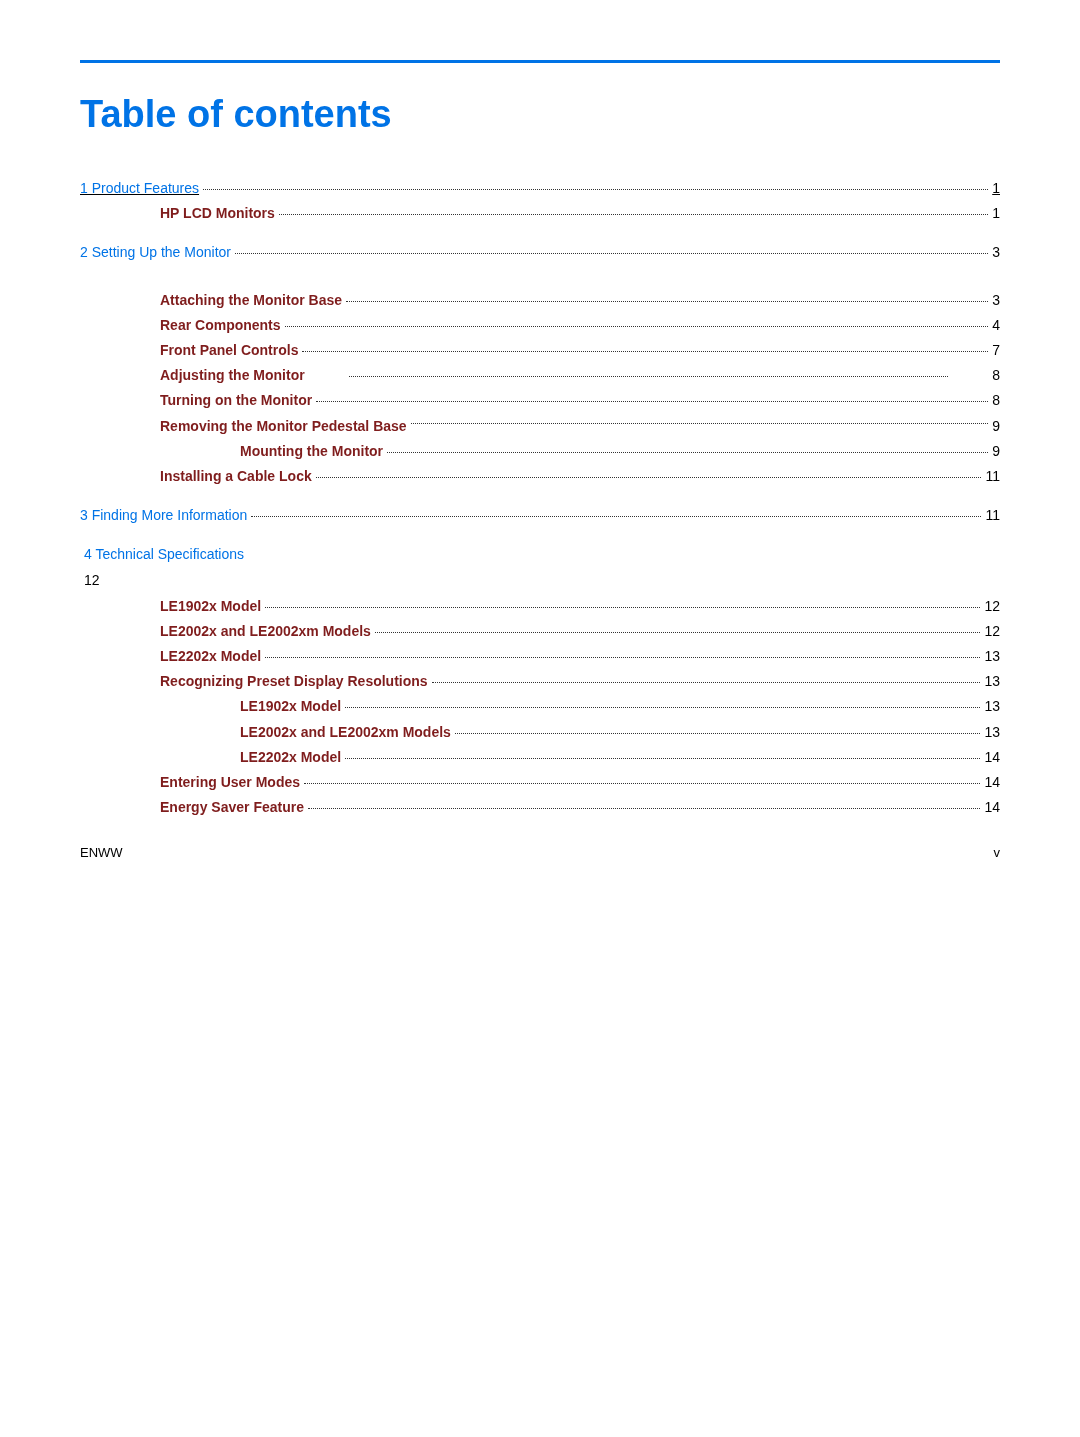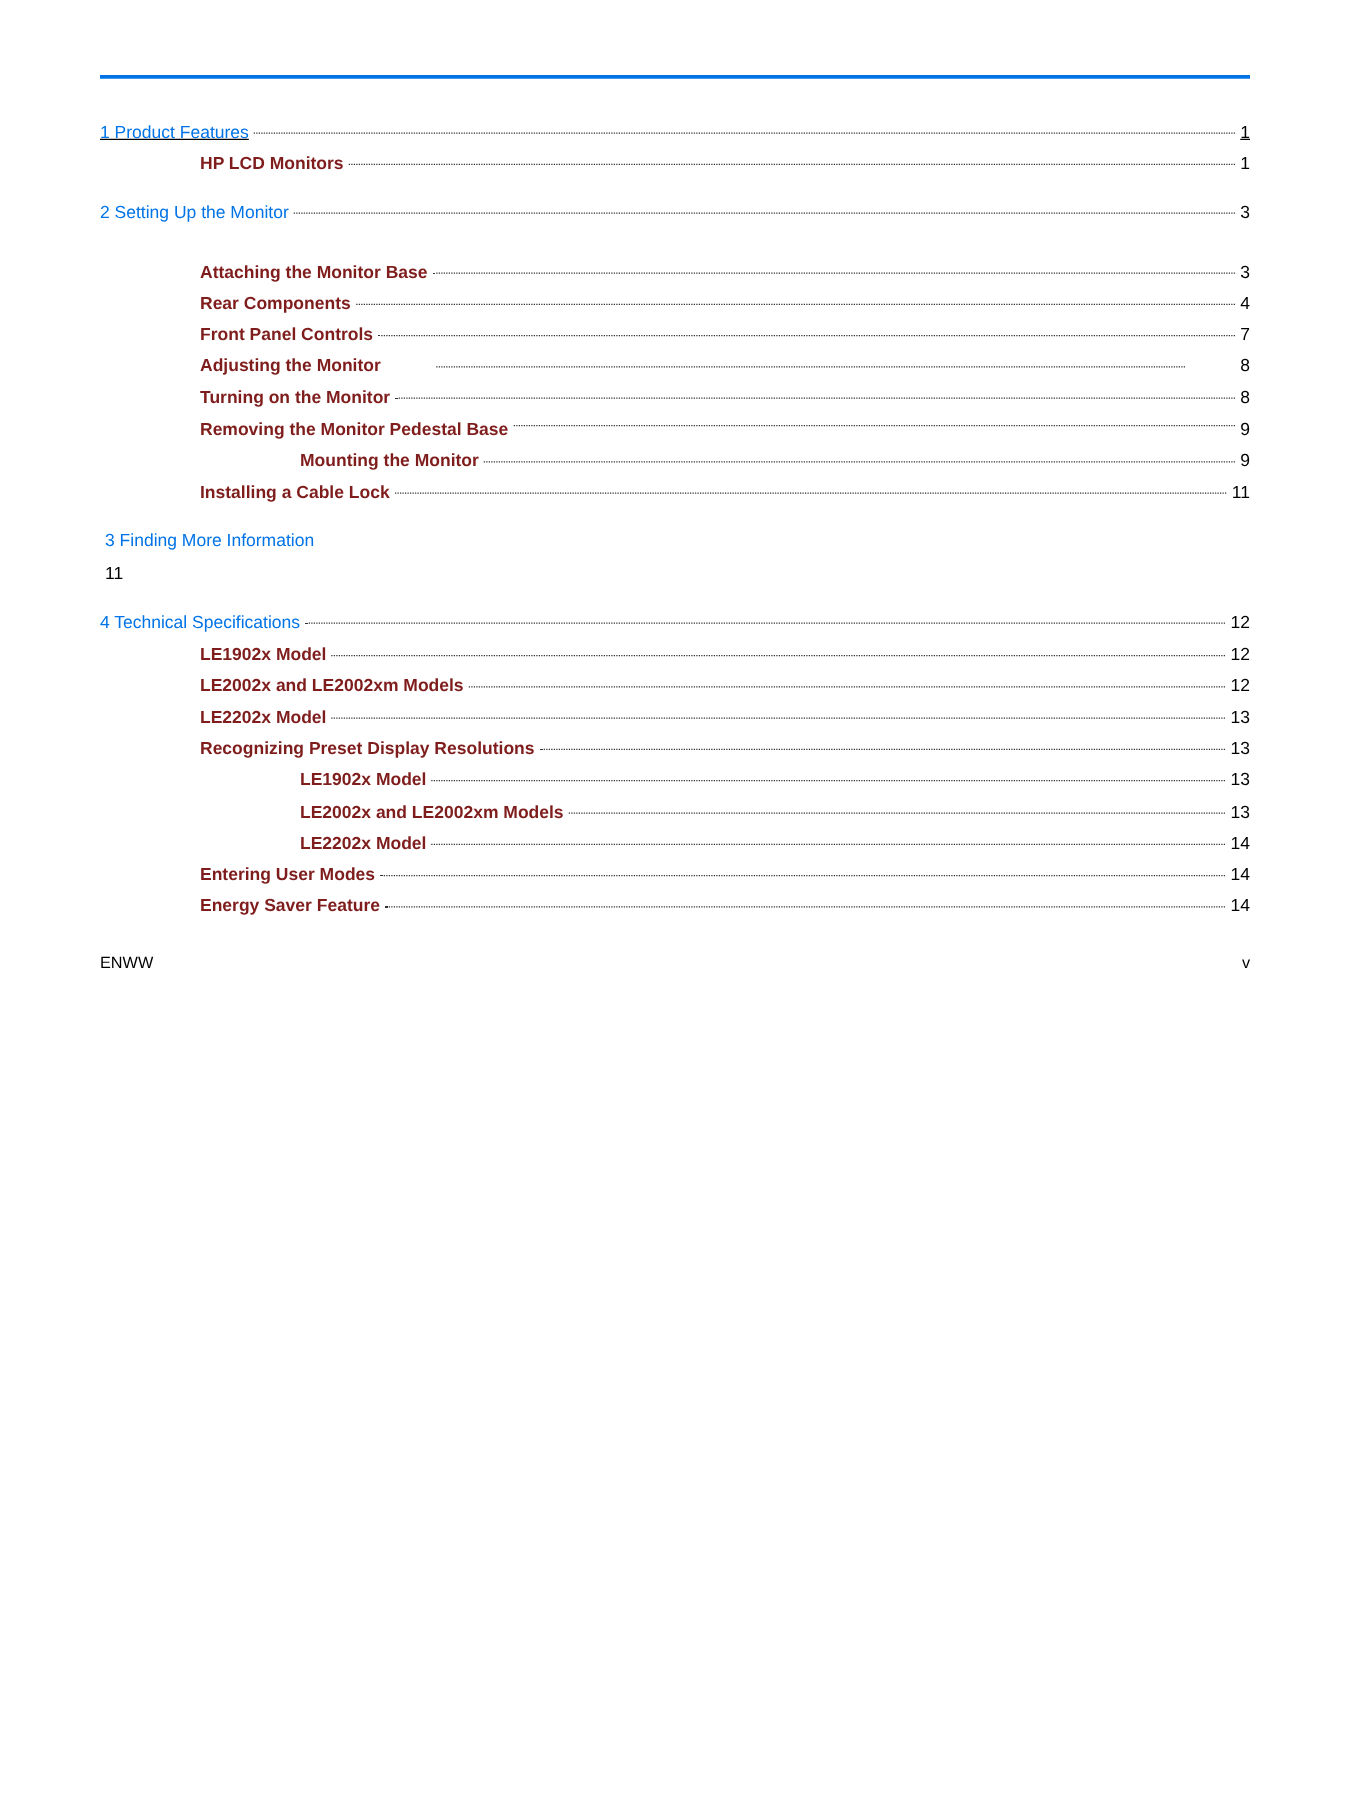--- a/index.html
+++ b/index.html
@@ -86,20 +86,21 @@
       justify-content: space-between;
       font-size: 13px;
       color: #000;
     }
   </style>
 </head>
 <body>
 
 <div class="page">
   <div class="top-rule"></div>
+  <h1 class="page-title">Table of contents</h1>
 
   <div class="toc-container">
 
   <div class="toc-entry" style="padding-left: 0px; text-decoration: underline;">
         <span class="toc-label blue">1  Product Features</span>
         <span class="toc-dots"></span>
         <span class="toc-page">1</span>
       </div>
       <div class="toc-entry" style="padding-left: 80px;">
         <span class="toc-label black">HP LCD Monitors</span>
@@ -146,27 +147,27 @@
         <span class="toc-label black">Mounting the Monitor</span>
         <span class="toc-dots"></span>
         <span class="toc-page">9</span>
       </div>
       <div class="toc-entry" style="padding-left: 80px;">
         <span class="toc-label black">Installing a Cable Lock</span>
         <span class="toc-dots"></span>
         <span class="toc-page">11</span>
       </div>
       <div class="spacer"></div>
+      <div class="toc-entry" style="padding-left: 0px;">
+        <span class="toc-label blue">3  Finding More Information</span>
+        <span class="toc-dots"></span>
+        <span class="toc-page">11</span>
+      </div>
+      <div class="spacer"></div>
       <div class="toc-entry" style="padding-left: 0px; flex-direction: column;">
-        <span class="toc-label blue">3  Finding More Information</span>
-        <span class="toc-dots"></span>
-        <span class="toc-page">11</span>
-      </div>
-      <div class="spacer"></div>
-      <div class="toc-entry" style="padding-left: 0px;">
         <span class="toc-label blue">4  Technical Specifications</span>
         <span class="toc-dots"></span>
         <span class="toc-page">12</span>
       </div>
       <div class="toc-entry" style="padding-left: 80px;">
         <span class="toc-label black">LE1902x Model</span>
         <span class="toc-dots"></span>
         <span class="toc-page">12</span>
       </div>
       <div class="toc-entry" style="padding-left: 80px;">

